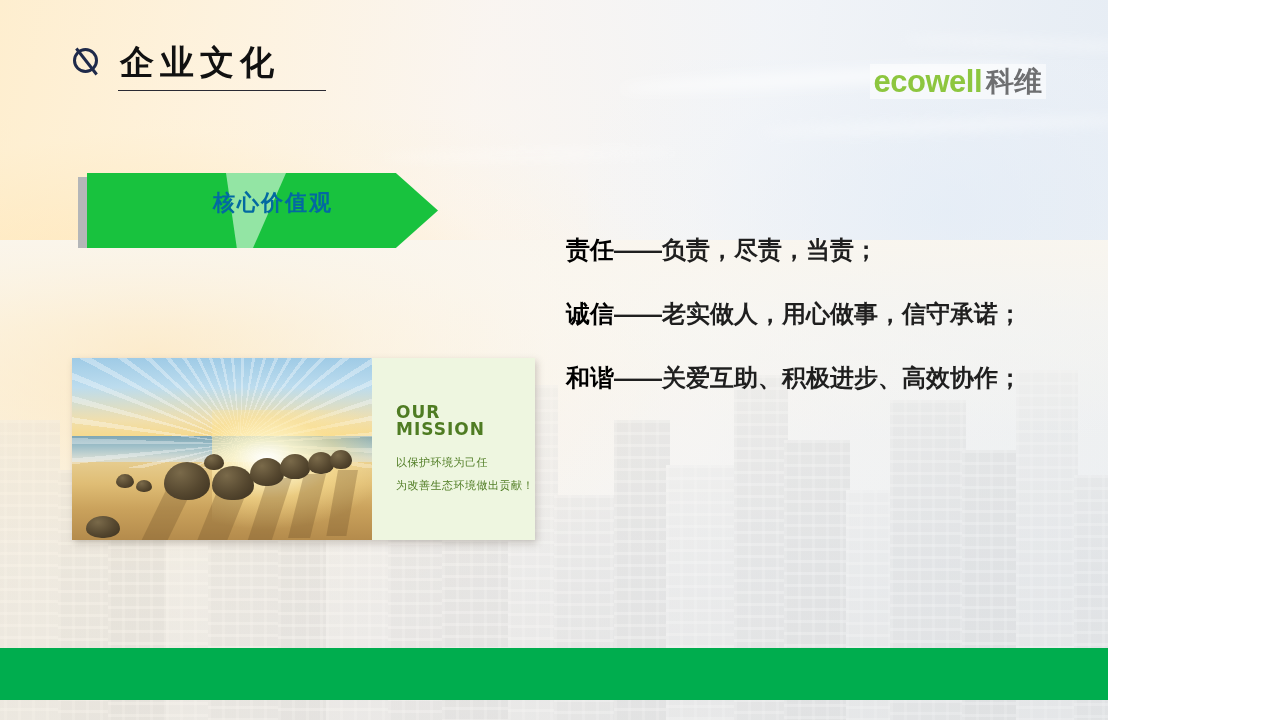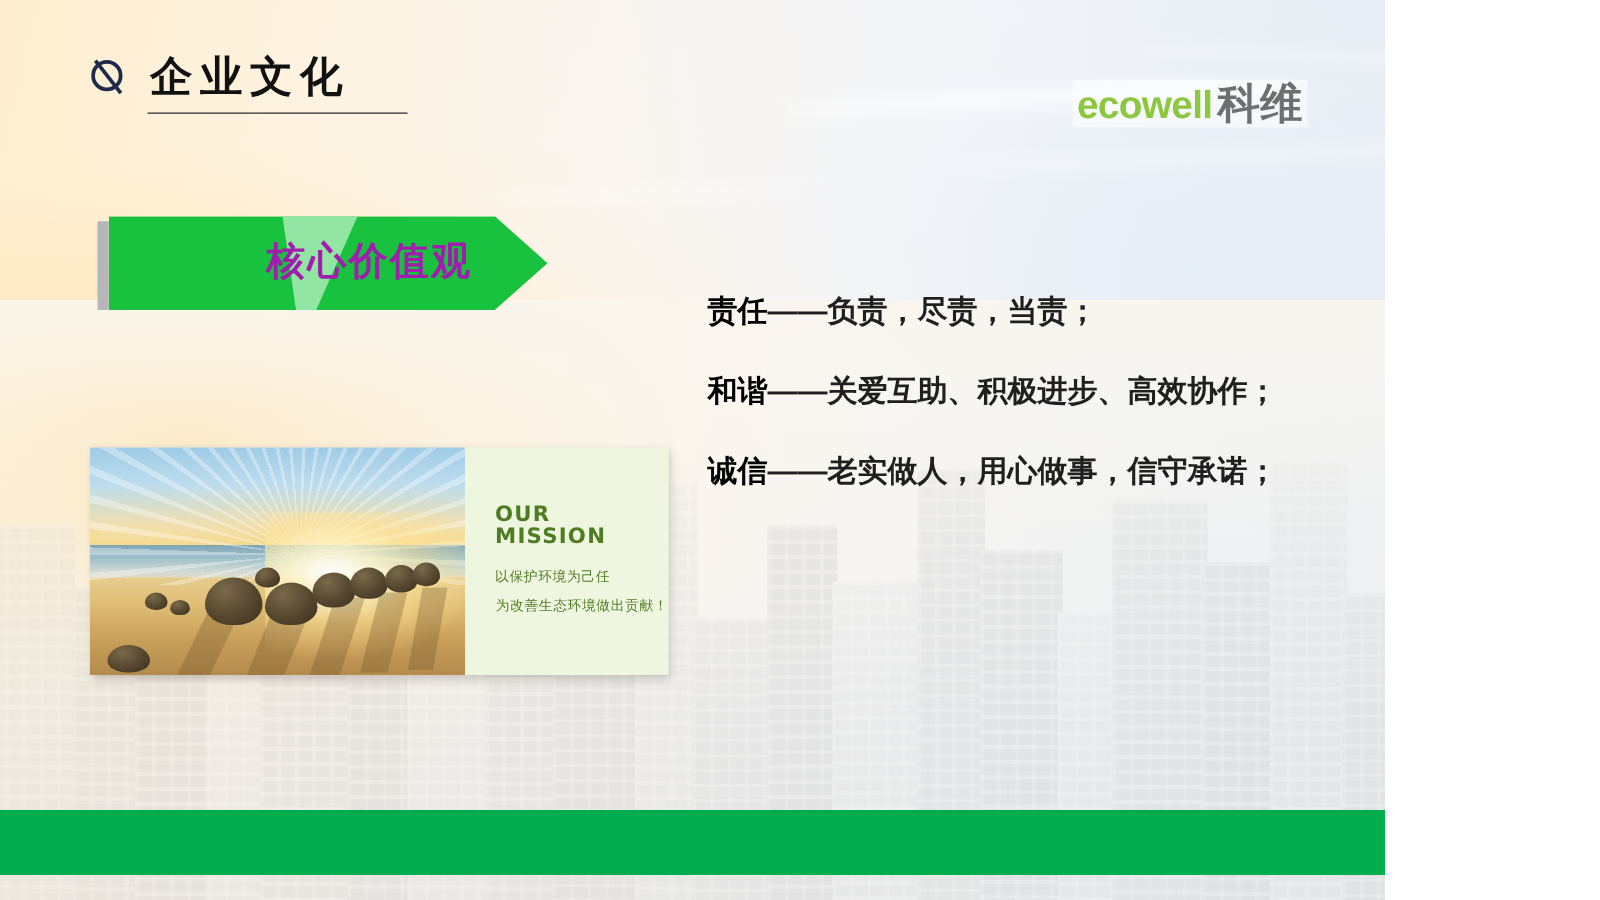--- a/index.html
+++ b/index.html
@@ -178,21 +178,21 @@
   }
   .logo-eco {
     font-size: 31px;
     font-weight: bold;
     color: #8dc63f;
     letter-spacing: -0.5px;
     line-height: 1;
     font-family: Liberation Sans, sans-serif;
   }
   .logo-cn {
-    font-size: 34px;
+    font-size: 28px;
     font-weight: bold;
     color: #6e6f71;
     margin-left: 4px;
     line-height: 1;
   }
 
   
   .banner {
     position: absolute;
     left: 78px; top: 173px;
@@ -215,23 +215,23 @@
     position: absolute;
     left: 148px; top: 0;
     width: 60px; height: 75px;
     background: #9ee8ad;
     clip-path: polygon(0 0, 100% 0, 45% 100%, 18% 100%);
     opacity: 0.92;
   }
   .banner-text {
     position: absolute;
     left: 135px; top: 17px;
-    font-size: 31px;
-    font-weight: bold;
-    color: #a21caf;
+    font-size: 22px;
+    font-weight: bold;
+    color: #0369a1;
     letter-spacing: 2px;
     line-height: 1.2;
     white-space: nowrap;
   }
 
   
   .mission-card {
     position: absolute;
     left: 72px; top: 358px;
     width: 463px; height: 182px;
@@ -424,31 +424,31 @@
       <div class="ph-rock" style="left:236px; top:94px;  width:26px; height:22px;"></div>
       <div class="ph-rock" style="left:258px; top:92px;  width:22px; height:19px;"></div>
       <div class="ph-rock" style="left:132px; top:96px;  width:20px; height:16px;"></div>
       <div class="ph-rock" style="left:44px;  top:116px; width:18px; height:14px;"></div>
       <div class="ph-rock" style="left:64px;  top:122px; width:16px; height:12px;"></div>
       <div class="ph-rock" style="left:14px;  top:158px; width:34px; height:22px;"></div>
     </div>
     <div class="mission-text">
       <div class="mission-head">OUR MISSION</div>
       <div class="mission-line">以保护环境为己任</div>
-      <div class="mission-line" style="margin-top:2px;text-align:center;">为改善生态环境做出贡献！</div>
+      <div class="mission-line" style="margin-top:2px;">为改善生态环境做出贡献！</div>
     </div>
   </div>
 
   <div class="values">
     <div class="value-line">
       <span class="value-key">责任</span><span class="value-body">——负责，尽责，当责；</span>
     </div>
     <div class="value-line">
+      <span class="value-key">诚信</span><span class="value-body">——老实做人，用心做事，信守承诺；</span>
+    </div>
+    <div class="value-line">
       <span class="value-key">和谐</span><span class="value-body">——关爱互助、积极进步、高效协作；</span>
     </div>
-    <div class="value-line">
-      <span class="value-key">诚信</span><span class="value-body">——老实做人，用心做事，信守承诺；</span>
-    </div>
   </div>
 
   <div class="bottom-bar"></div>
 
 </div>
 
 </body></html>

